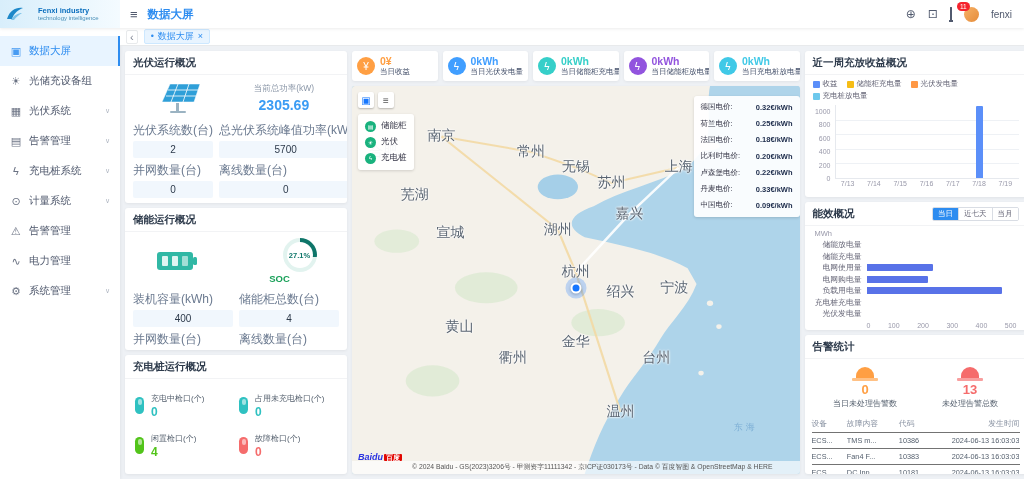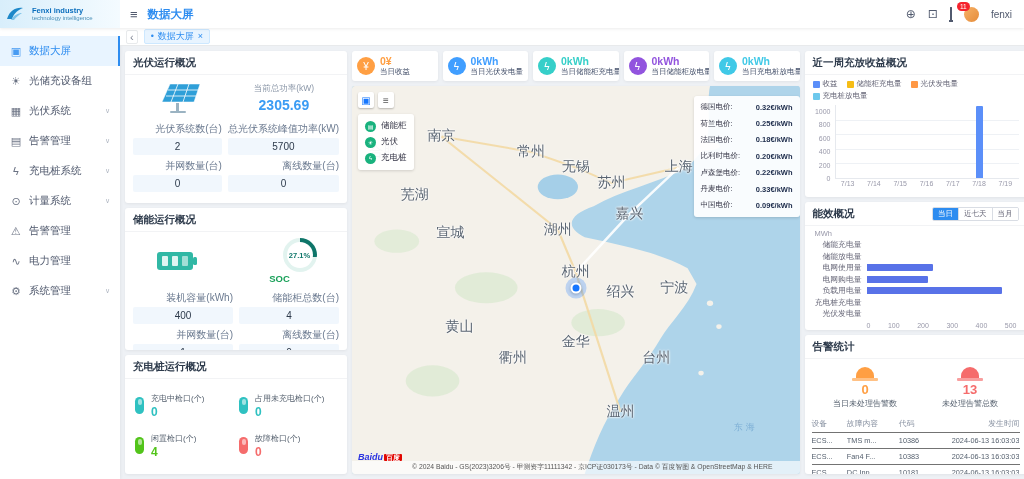--- a/index.html
+++ b/index.html
@@ -1,21 +1,21 @@
 <!DOCTYPE html>
 <html><head>
 <meta charset="utf-8">
 <style>
   * { margin:0; padding:0; box-sizing:border-box; }
   html,body { width:1024px; height:479px; overflow:hidden; }
   body { font-family:"Liberation Sans","DejaVu Sans",sans-serif; font-size:11px; background:#eef1f5; color:#333; position:relative; }
 
   
   .header { position:absolute; top:0; left:0; right:0; height:28px; background:#fff; display:flex; align-items:center; z-index:30; box-shadow:0 1px 3px rgba(0,0,0,.08); }
-  .logo { width:120px; height:28px; background:linear-gradient(90deg,#d8eefb,#f4fbff); display:flex; align-items:center; gap:8px; padding:0 6px; flex:none; }
+  .logo { width:120px; height:28px; background:linear-gradient(90deg,#d8eefb,#f4fbff); display:flex; align-items:center; gap:14px; padding:0 6px; flex:none; }
   .logo-text { line-height:1.05; }
   .logo-text .l1 { font-size:7.5px; font-weight:bold; color:#0a6ebd; display:block; }
   .logo-text .l2 { font-size:6px; color:#4a90b8; display:block; }
   .hamburger { font-size:13px; color:#515a6e; padding:0 10px; cursor:pointer; }
   .header-title { color:#2d8cf0; font-size:11.5px; font-weight:bold; }
   .header-right { margin-left:auto; display:flex; align-items:center; gap:12px; padding-right:12px; }
   .hicon { color:#515a6e; font-size:12px; cursor:pointer; }
   .bell-wrap { position:relative; cursor:pointer; }
   .bell { width:10px; height:9px; border:1.3px solid #515a6e; border-bottom:none; border-radius:5px 5px 0 0; position:relative; }
   .bell:after { content:''; position:absolute; left:-2px; right:-2px; bottom:-1.5px; height:1.5px; background:#515a6e; }
@@ -46,21 +46,21 @@
   .card { background:#fff; border-radius:3px; box-shadow:0 1px 3px rgba(0,0,0,.06); overflow:hidden; display:flex; flex-direction:column; }
   .card-head { display:flex; justify-content:space-between; align-items:center; padding:5px 8px 4px; border-bottom:1px solid #f2f3f5; flex:none; }
   .card-title { font-size:10.5px; font-weight:bold; color:#2d3a4b; }
 
   
   .pv-top { display:flex; align-items:center; justify-content:space-around; padding:7px 8px 3px; }
   .pv-power { text-align:center; }
   .pv-power-label { font-size:8.5px; color:#8b97a8; }
   .pv-power-value { font-size:14px; font-weight:bold; color:#3b9cf4; margin-top:2px; }
   .stats-grid { display:grid; grid-template-columns:1fr 1fr; gap:4px 6px; padding:5px 8px 8px; }
-  .stat-label { font-size:10px; color:#6b7a90; text-align:right; margin-bottom:2px; white-space:nowrap; overflow:hidden; }
+  .stat-label { font-size:12px; color:#6b7a90; text-align:left; margin-bottom:2px; white-space:nowrap; overflow:hidden; }
   .stat-valuebox { background:#f1f7fd; border-radius:2px; padding:3px 0; text-align:center; font-size:10px; color:#2d3a4b; }
 
   .st-top { display:flex; align-items:center; justify-content:space-around; padding:6px 8px 2px; }
   .gauge-wrap { text-align:center; }
   .gauge { width:34px; height:34px; border-radius:50%; position:relative; margin:0 auto; }
   .gauge-inner { position:absolute; inset:4px; background:#fff; border-radius:50%; display:flex; align-items:center; justify-content:center; font-size:7.5px; font-weight:bold; color:#0e7569; }
   .soc-label { font-size:9.5px; font-weight:bold; color:#18a058; margin-top:1px; }
 
   
   .chg-grid { display:grid; grid-template-columns:1fr 1fr; gap:12px 6px; padding:12px 10px; }
@@ -603,27 +603,27 @@
         <span class="card-title">能效概况</span>
         <span class="tabs">
             <span class="tab active">当日</span>
             <span class="tab">近七天</span>
             <span class="tab">当月</span>
           </span>
       </div>
       <div class="unit-label">MWh</div>
       <div class="en-rows">
           <div class="en-row">
-            <div class="en-label">储能充电量</div>
+            <div class="en-label">储能放电量</div>
             <div class="en-track">
               <div class="en-bar" style="width:0%;background:#5872e8"></div>
             </div>
           </div>
           <div class="en-row">
-            <div class="en-label">储能放电量</div>
+            <div class="en-label">储能充电量</div>
             <div class="en-track">
               <div class="en-bar" style="width:0%;background:#5872e8"></div>
             </div>
           </div>
           <div class="en-row">
             <div class="en-label">电网使用量</div>
             <div class="en-track">
               <div class="en-bar" style="width:44%;background:#5872e8"></div>
             </div>
           </div>

